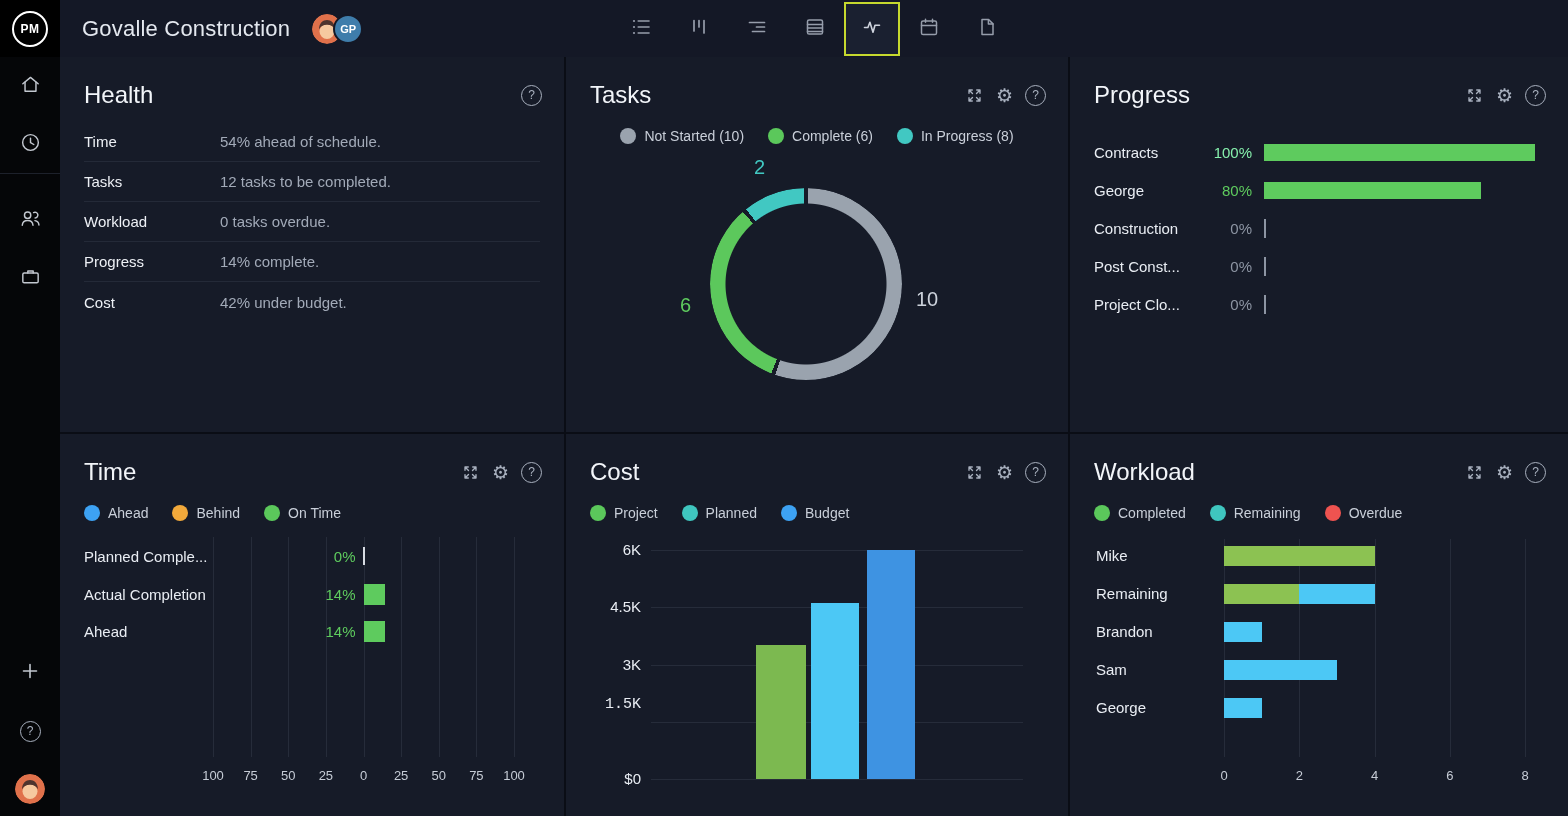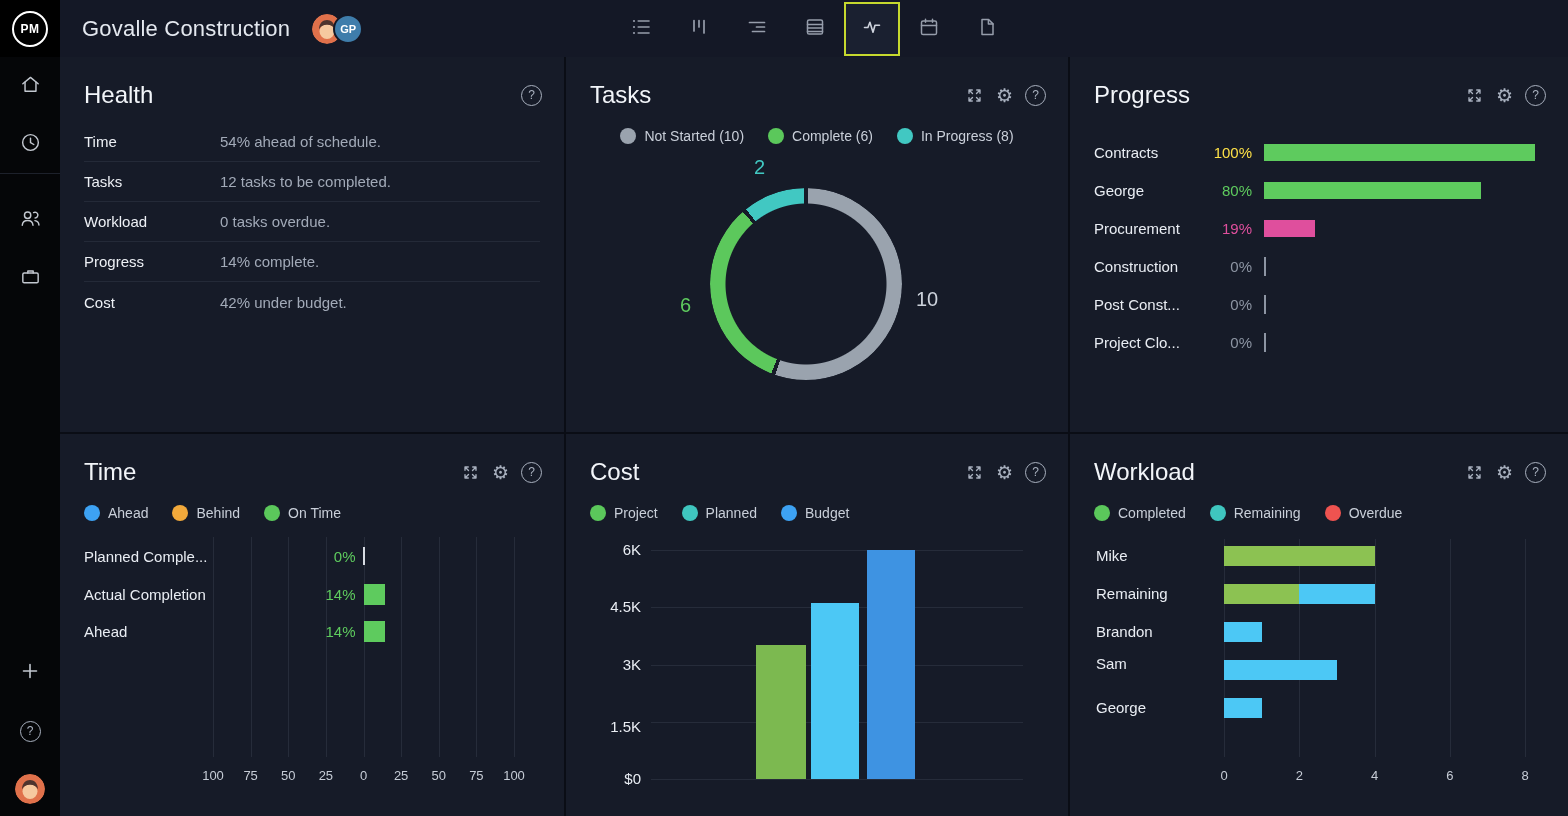--- a/index.html
+++ b/index.html
@@ -324,37 +324,30 @@
                 <path d="M7.1 7.1 3.8 3.8M3.8 6.9V3.8h3.1M10.9 7.1l3.3-3.3M14.2 6.9V3.8h-3.1M7.1 10.9l-3.3 3.3M3.8 11.1v3.1h3.1M10.9 10.9l3.3 3.3M14.2 11.1v3.1h-3.1"></path>
               </svg>
             </span>
             <span class="icon-btn gear-glyph">⚙</span>
             <span class="icon-btn q-circle">?</span>
           </div>
       </div>
       <div class="prog" id="prog-rows">
           <div class="prog-row">
             <span class="prog-label">Contracts</span>
-            <span class="prog-val" style="color: #fde047;">100%</span>
+            <span class="prog-val" style="color: #86efac;">100%</span>
             <span class="prog-track">
               <span class="prog-bar" style="width: 271px; background: rgb(94, 203, 94);"></span>
             </span>
           </div>
           <div class="prog-row">
             <span class="prog-label">George</span>
             <span class="prog-val" style="color: rgb(94, 203, 94);">80%</span>
             <span class="prog-track">
               <span class="prog-bar" style="width: 216.8px; background: rgb(94, 203, 94);"></span>
-            </span>
-          </div>
-          <div class="prog-row">
-            <span class="prog-label">Procurement</span>
-            <span class="prog-val" style="color: rgb(223, 79, 157);">19%</span>
-            <span class="prog-track">
-              <span class="prog-bar" style="width: 51.49px; background: rgb(223, 79, 157);"></span>
             </span>
           </div>
           <div class="prog-row">
             <span class="prog-label">Construction</span>
             <span class="prog-val" style="color: rgb(141, 149, 163);">0%</span>
             <span class="prog-track">
               <span class="prog-tick"></span>
             </span>
           </div>
           <div class="prog-row">
@@ -460,21 +453,21 @@
           </div>
         </div>
       <div id="cost-chart" style="position:absolute;inset:0;">
           <span class="hline" style="left: 85px; width: 372px; top: 116px;"></span>
           <span class="c-ylab" style="top: 107px;">6K</span>
           <span class="hline" style="left: 85px; width: 372px; top: 173.25px;"></span>
           <span class="c-ylab" style="top: 164.25px;">4.5K</span>
           <span class="hline" style="left: 85px; width: 372px; top: 230.5px;"></span>
           <span class="c-ylab" style="top: 221.5px;">3K</span>
           <span class="hline" style="left: 85px; width: 372px; top: 287.75px;"></span>
-          <span class="c-ylab" style="top: 284px;">1.5K</span>
+          <span class="c-ylab" style="top: 262px; font-family: Liberation Mono, monospace;">1.5K</span>
           <span class="hline" style="left: 85px; width: 372px; top: 345px;"></span>
           <span class="c-ylab" style="top: 336px;">$0</span>
           <span class="c-bar" style="left: 190px; width: 50px; top: 211.417px; height: 133.583px; background: rgb(124, 185, 80);"></span>
           <span class="c-bar" style="left: 245px; width: 48px; top: 169.433px; height: 175.567px; background: rgb(76, 200, 245);"></span>
           <span class="c-bar" style="left: 301px; width: 48px; top: 116px; height: 229px; background: rgb(62, 147, 226);"></span>
         </div>
     </section>
 
     <section class="panel">
       <div class="p-head">
@@ -520,21 +513,21 @@
           </span>
           <span class="w-label" style="top: 150px;">Remaining</span>
           <span class="w-bar" style="left: 154px; top: 150px;">
             <span class="w-seg" style="width: 75.25px; background: rgb(140, 194, 82);"></span>
             <span class="w-seg" style="width: 75.25px; background: rgb(76, 200, 245);"></span>
           </span>
           <span class="w-label" style="top: 188px;">Brandon</span>
           <span class="w-bar" style="left: 154px; top: 188px;">
             <span class="w-seg" style="width: 37.625px; background: rgb(76, 200, 245);"></span>
           </span>
-          <span class="w-label" style="top: 220px; text-align: center;">Sam</span>
+          <span class="w-label" style="top: 226px; text-align: center;">Sam</span>
           <span class="w-bar" style="left: 154px; top: 226px;">
             <span class="w-seg" style="width: 112.875px; background: rgb(76, 200, 245);"></span>
           </span>
           <span class="w-label" style="top: 264px;">George</span>
           <span class="w-bar" style="left: 154px; top: 264px;">
             <span class="w-seg" style="width: 37.625px; background: rgb(76, 200, 245);"></span>
           </span>
         </div>
     </section>
 

